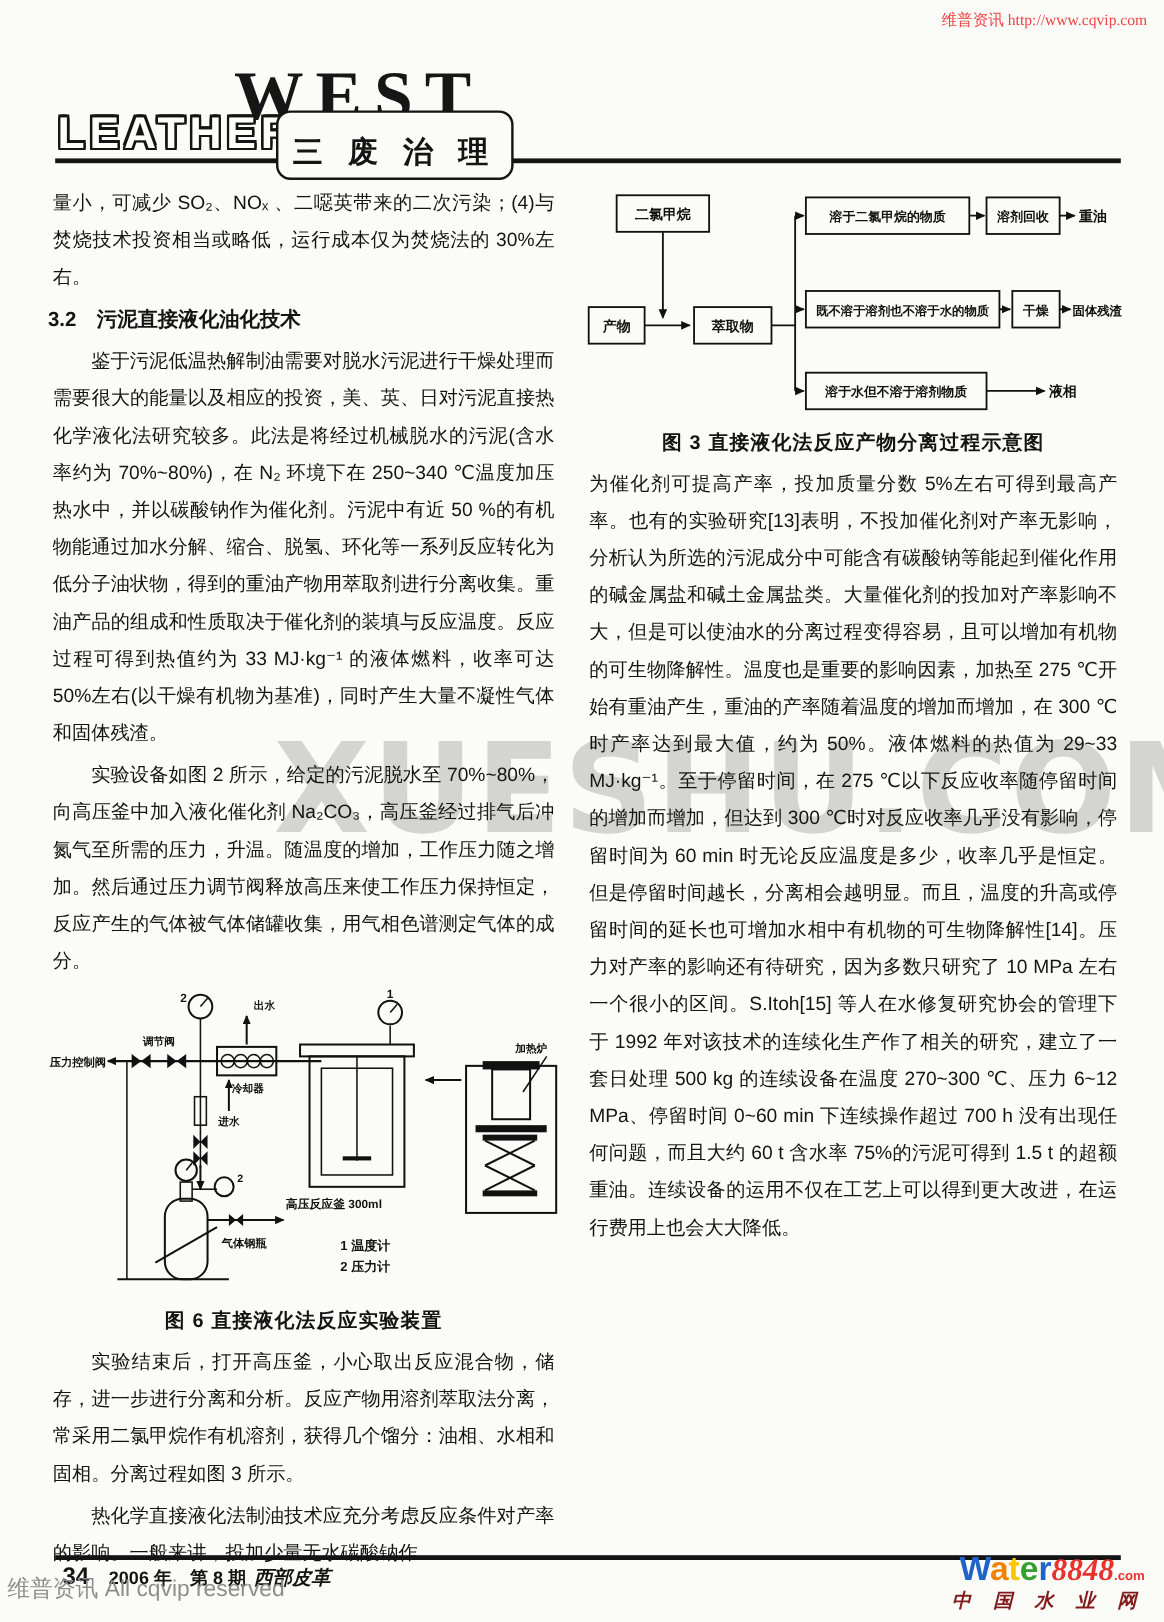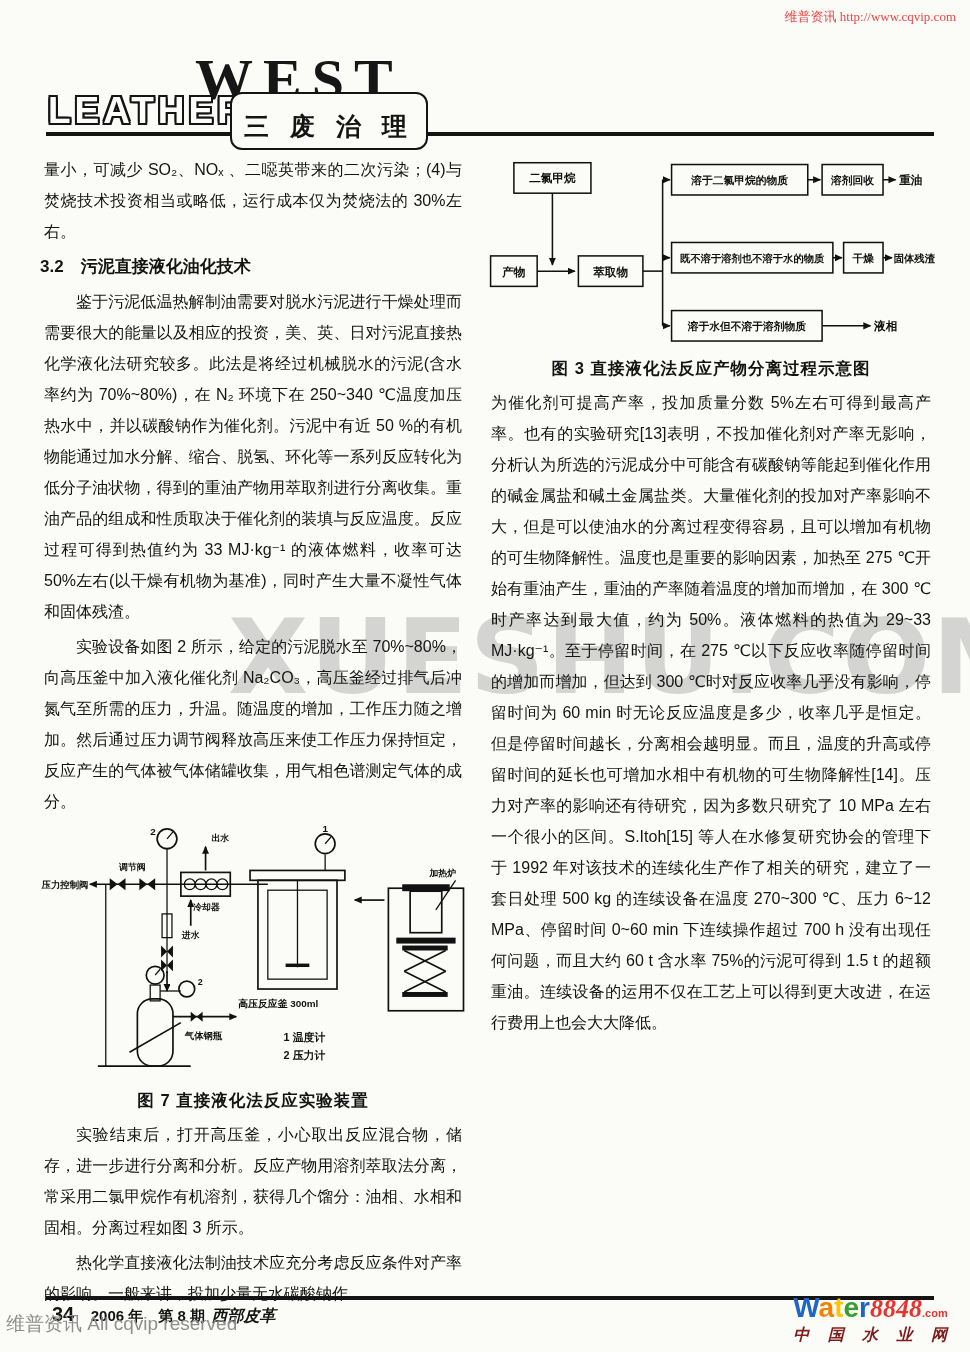--- a/index.html
+++ b/index.html
@@ -63,21 +63,21 @@
   .node-text { font-weight:bold; text-anchor:middle; }
   .end-text  { font-weight:bold; }
   .small-label { font-weight:bold; }
   
   .footer-rule { position:absolute; left:46px; top:1296px; width:888px; height:4px; background:#141414; z-index:1; }
   .footer-left { position:absolute; left:52px; top:1303px; z-index:2; font-weight:bold; white-space:nowrap; }
   .footer-page    { font-size:20px; }
   .footer-issue   { font-size:15px; margin-left:12px; }
   .footer-journal { font-family:"Liberation Serif",serif; font-style:italic; font-size:16px; margin-left:2px;text-align:center; }
   .brand { position:absolute; right:16px; top:1294px; z-index:3; line-height:1; }
-  .brand-top { white-space:nowrap; }
+  .brand-top { white-space:nowrap;text-align:right; }
   .brand-word span { font-size:28px; font-weight:bold; }
   .b1 { color:#1f64c8; } .b2 { color:#f08300; } .b3 { color:#ffc400; }
   .b4 { color:#35a02f; } .b5 { color:#1f64c8; }
   .brand-num { font-family:"Liberation Serif",serif; font-style:italic; font-weight:bold; font-size:26px; color:#e8322e; }
   .brand-com { font-size:11px; color:#e8322e; font-weight:bold; }
   .brand-site { margin-top:5px; color:#7f1d1d; font-weight:bold; font-size:16px; letter-spacing:7px; white-space:nowrap;font-style:italic; }
 </style>
 </head>
 <body>
 
@@ -167,21 +167,21 @@
       <line x1="134" y1="196" x2="198" y2="196" class="fig-line" marker-end="url(#arr2)"></line>
       <polygon points="152,191 164,201 164,191 152,201" class="fig-fill"></polygon>
       <line x1="90" y1="232" x2="142" y2="202" class="fig-line" stroke-width="2.2"></line>
       <text x="146" y="219" font-size="9.5" class="small-label">气体钢瓶</text>
       <line x1="58" y1="246" x2="152" y2="246" class="fig-line" stroke-width="2.6"></line>
 
       <text x="200" y="186" font-size="10" class="small-label">高压反应釜 300ml</text>
       <text x="246" y="221" font-size="11" class="small-label">1 温度计</text>
       <text x="246" y="239" font-size="11" class="small-label">2 压力计</text>
     </svg>
-    <figcaption class="fig-caption">图 7 直接液化法反应实验装置</figcaption>
+    <figcaption class="fig-caption">图 6 直接液化法反应实验装置</figcaption>
   </figure>
 
   <p class="indent">实验结束后，打开高压釜，小心取出反应混合物，储存，进一步进行分离和分析。反应产物用溶剂萃取法分离，常采用二氯甲烷作有机溶剂，获得几个馏分：油相、水相和固相。分离过程如图 3 所示。</p>
   <p class="indent">热化学直接液化法制油技术应充分考虑反应条件对产率的影响。一般来讲，投加少量无水碳酸钠作</p>
 </div>
 
 <div class="col col-right">
   <figure style="margin-top:0;">
     <svg width="448" height="193" viewBox="0 0 500 215">
       <defs>

